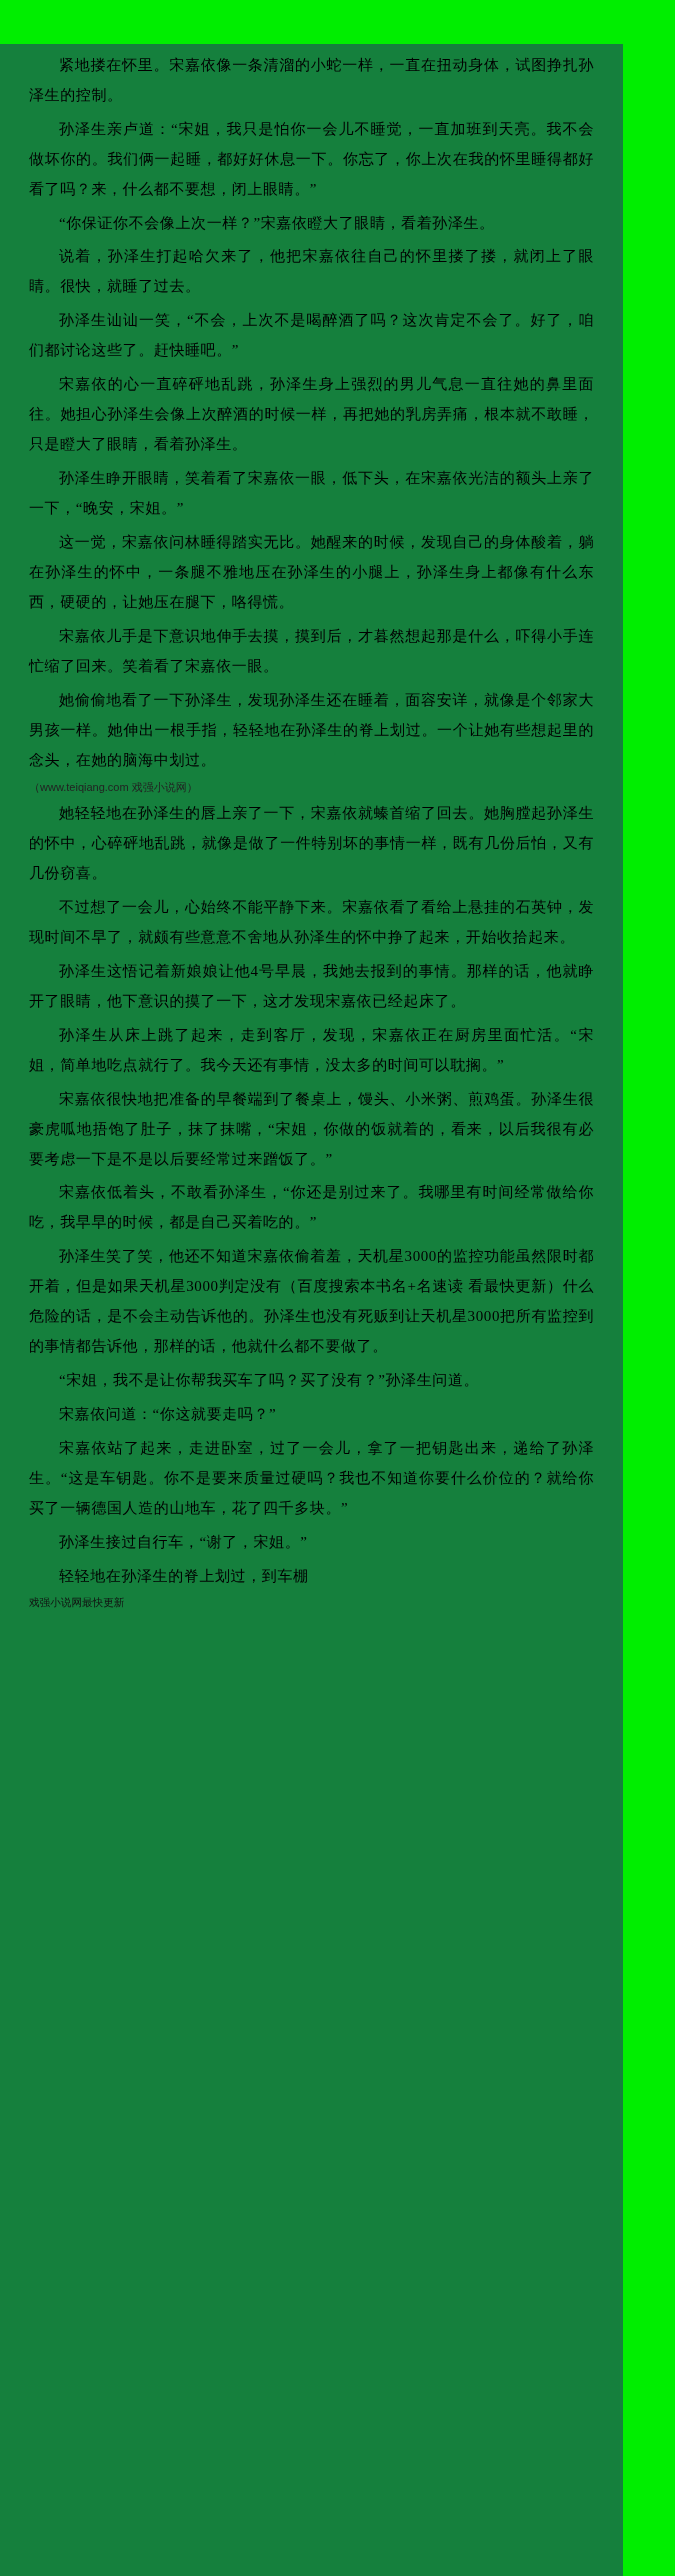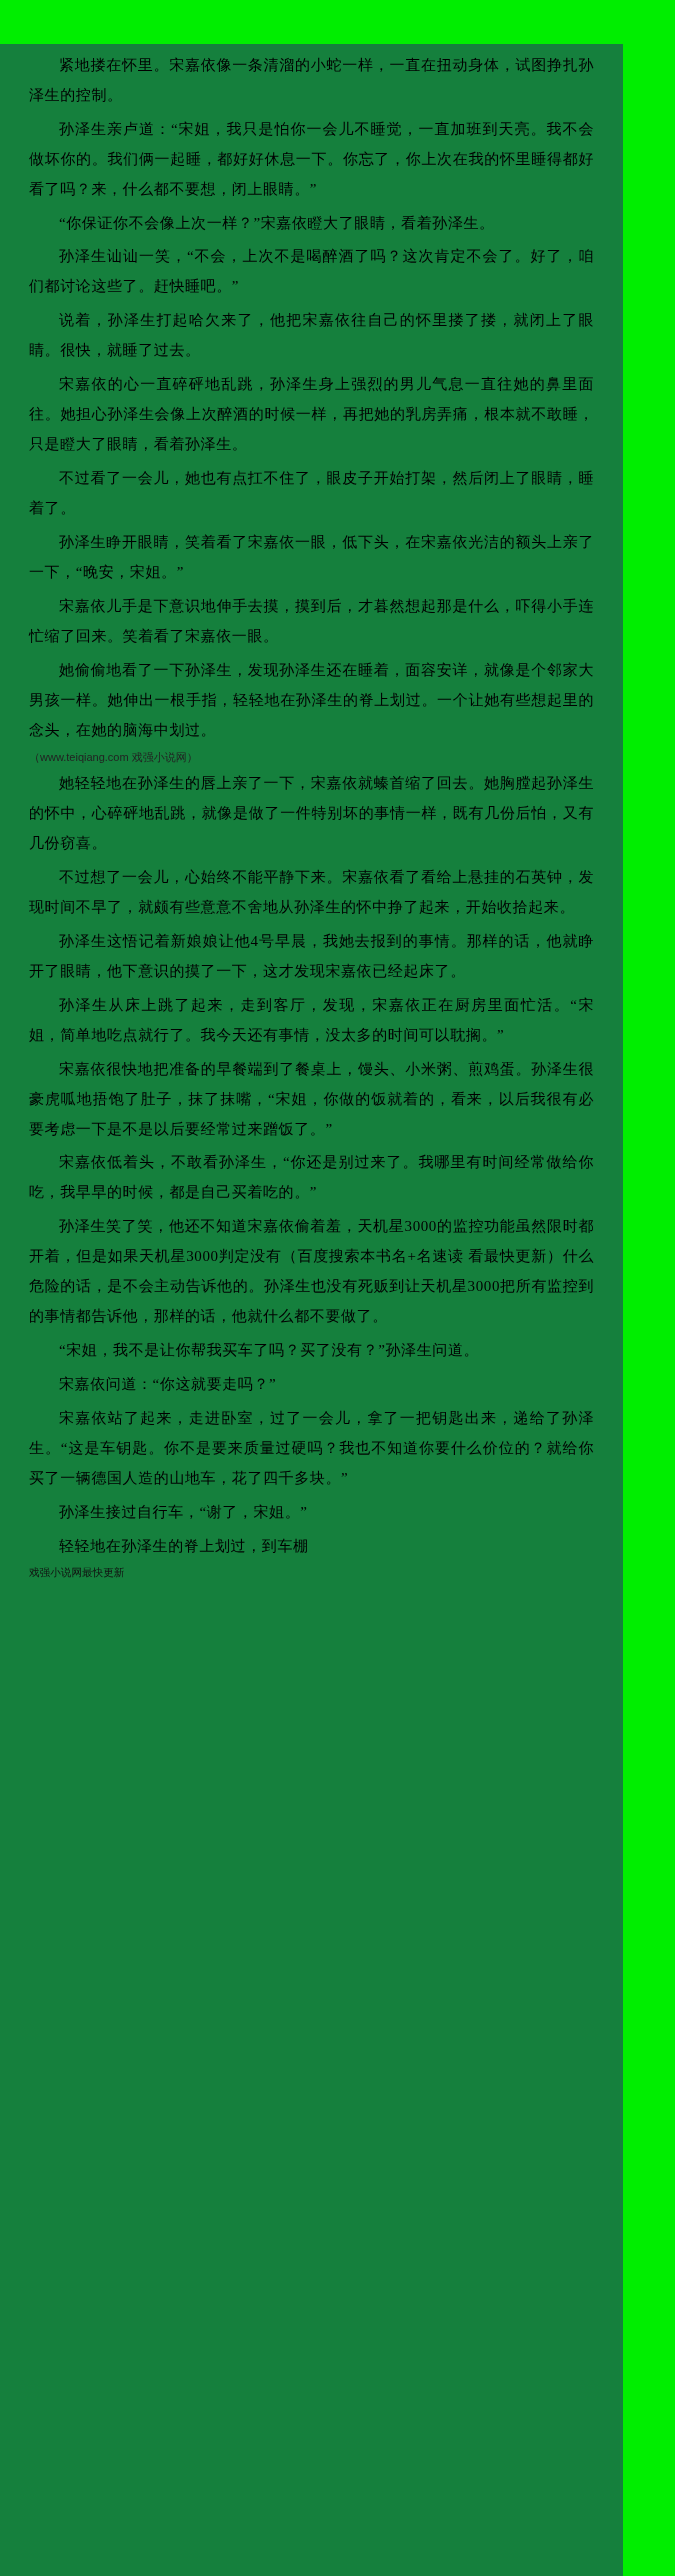--- a/index.html
+++ b/index.html
@@ -51,25 +51,25 @@
 </style>
 </head>
 <body>
 
 <div class="page">
 
   <div id="para-root">
       <div class="para">紧地搂在怀里。宋嘉依像一条清溜的小蛇一样，一直在扭动身体，试图挣扎孙泽生的控制。</div>
       <div class="para">孙泽生亲卢道：“宋姐，我只是怕你一会儿不睡觉，一直加班到天亮。我不会做坏你的。我们俩一起睡，都好好休息一下。你忘了，你上次在我的怀里睡得都好看了吗？来，什么都不要想，闭上眼睛。”</div>
       <div class="para">“你保证你不会像上次一样？”宋嘉依瞪大了眼睛，看着孙泽生。</div>
+      <div class="para">说着，孙泽生打起哈欠来了，他把宋嘉依往自己的怀里搂了搂，就闭上了眼睛。很快，就睡了过去。</div>
       <div class="para">孙泽生讪讪一笑，“不会，上次不是喝醉酒了吗？这次肯定不会了。好了，咱们都讨论这些了。赶快睡吧。”</div>
-      <div class="para">说着，孙泽生打起哈欠来了，他把宋嘉依往自己的怀里搂了搂，就闭上了眼睛。很快，就睡了过去。</div>
       <div class="para">宋嘉依的心一直碎砰地乱跳，孙泽生身上强烈的男儿气息一直往她的鼻里面往。她担心孙泽生会像上次醉酒的时候一样，再把她的乳房弄痛，根本就不敢睡，只是瞪大了眼睛，看着孙泽生。</div>
-      <div class="para">不过看了一会儿，她也有点扛不住了，眼皮子开始打架，然后闭上了眼睛，睡着了。</div>
       <div class="para">孙泽生睁开眼睛，笑着看了宋嘉依一眼，低下头，在宋嘉依光洁的额头上亲了一下，“晚安，宋姐。”</div>
+      <div class="para">这一觉，宋嘉依问林睡得踏实无比。她醒来的时候，发现自己的身体酸着，躺在孙泽生的怀中，一条腿不雅地压在孙泽生的小腿上，孙泽生身上都像有什么东西，硬硬的，让她压在腿下，咯得慌。</div>
       <div class="para">宋嘉依儿手是下意识地伸手去摸，摸到后，才暮然想起那是什么，吓得小手连忙缩了回来。笑着看了宋嘉依一眼。</div>
       <div class="para">她偷偷地看了一下孙泽生，发现孙泽生还在睡着，面容安详，就像是个邻家大男孩一样。她伸出一根手指，轻轻地在孙泽生的脊上划过。一个让她有些想起里的念头，在她的脑海中划过。</div>
       <div class="para watermark-inline">（www.teiqiang.com 戏强小说网）</div>
       <div class="para">她轻轻地在孙泽生的唇上亲了一下，宋嘉依就螓首缩了回去。她胸膛起孙泽生的怀中，心碎砰地乱跳，就像是做了一件特别坏的事情一样，既有几份后怕，又有几份窃喜。</div>
       <div class="para">不过想了一会儿，心始终不能平静下来。宋嘉依看了看给上悬挂的石英钟，发现时间不早了，就颇有些意意不舍地从孙泽生的怀中挣了起来，开始收拾起来。</div>
       <div class="para">孙泽生这悟记着新娘娘让他4号早晨，我她去报到的事情。那样的话，他就睁开了眼睛，他下意识的摸了一下，这才发现宋嘉依已经起床了。</div>
       <div class="para">孙泽生从床上跳了起来，走到客厅，发现，宋嘉依正在厨房里面忙活。“宋姐，简单地吃点就行了。我今天还有事情，没太多的时间可以耽搁。”</div>
       <div class="para">宋嘉依很快地把准备的早餐端到了餐桌上，馒头、小米粥、煎鸡蛋。孙泽生很豪虎呱地捂饱了肚子，抹了抹嘴，“宋姐，你做的饭就着的，看来，以后我很有必要考虑一下是不是以后要经常过来蹭饭了。”</div>
       <div class="para">宋嘉依低着头，不敢看孙泽生，“你还是别过来了。我哪里有时间经常做给你吃，我早早的时候，都是自己买着吃的。”</div>
       <div class="para">孙泽生笑了笑，他还不知道宋嘉依偷着羞，天机星3000的监控功能虽然限时都开着，但是如果天机星3000判定没有（百度搜索本书名+名速读 看最快更新）什么危险的话，是不会主动告诉他的。孙泽生也没有死贩到让天机星3000把所有监控到的事情都告诉他，那样的话，他就什么都不要做了。</div>

